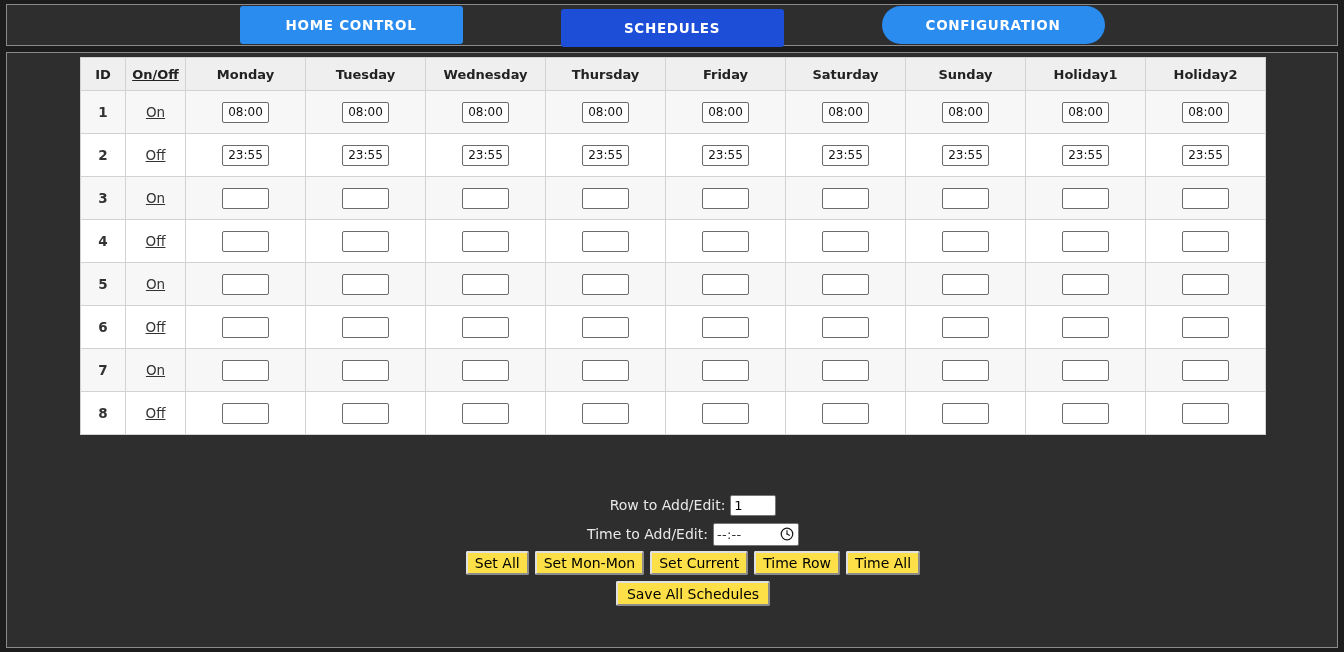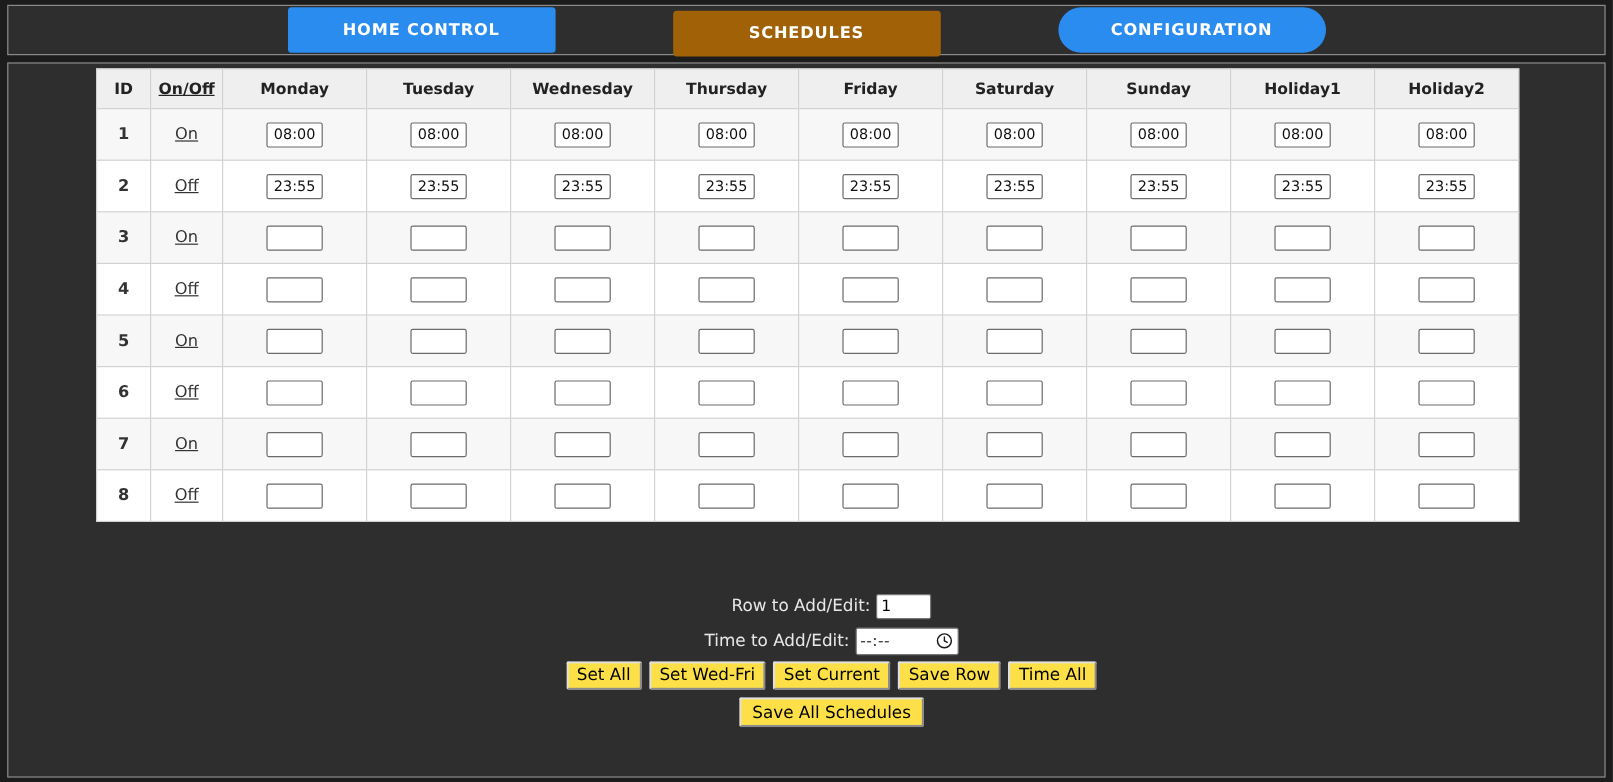--- a/index.html
+++ b/index.html
@@ -185,21 +185,21 @@
   }
   button.plain.wide { padding: 1px 9px; height: 25px; }
 </style>
 </head>
 <body>
 
 <div id="app">
 
   <div id="tabbar">
       <button class="tab" style="background: rgb(43, 140, 240);">HOME CONTROL</button>
-      <button class="tab" style="background: #a16207; margin-top: 6px;">SCHEDULES</button>
+      <button class="tab" style="background: #1d4ed8; margin-top: 6px;">SCHEDULES</button>
       <button class="tab" style="background: rgb(43, 140, 240); border-radius: 19px;">CONFIGURATION</button>
     </div>
 
   <div id="content">
 
     <div id="table-wrap">
       <table class="sched">
         <thead>
           <tr id="thead-row">
               <th class="col-id">ID</th>
@@ -340,23 +340,23 @@
               <circle cx="8" cy="8" r="6.6" fill="none" stroke="#1a1a1a" stroke-width="1.4"></circle>
               <line x1="8" y1="8" x2="8" y2="4.2" stroke="#1a1a1a" stroke-width="1.3" stroke-linecap="round"></line>
               <line x1="8" y1="8" x2="10.7" y2="9.5" stroke="#1a1a1a" stroke-width="1.3" stroke-linecap="round"></line>
             </svg>
           </span>
         </span>
       </div>
 
       <div class="btn-row" id="btn-row">
           <button class="plain">Set All</button>
-          <button class="plain">Set Wed-Fri</button>
+          <button class="plain">Set Mon-Mon</button>
           <button class="plain">Set Current</button>
-          <button class="plain">Save Row</button>
+          <button class="plain">Time Row</button>
           <button class="plain">Time All</button>
         </div>
 
       <div class="btn-row">
         <button class="plain wide">Save All Schedules</button>
       </div>
 
     </div>
   </div>
 </div>

